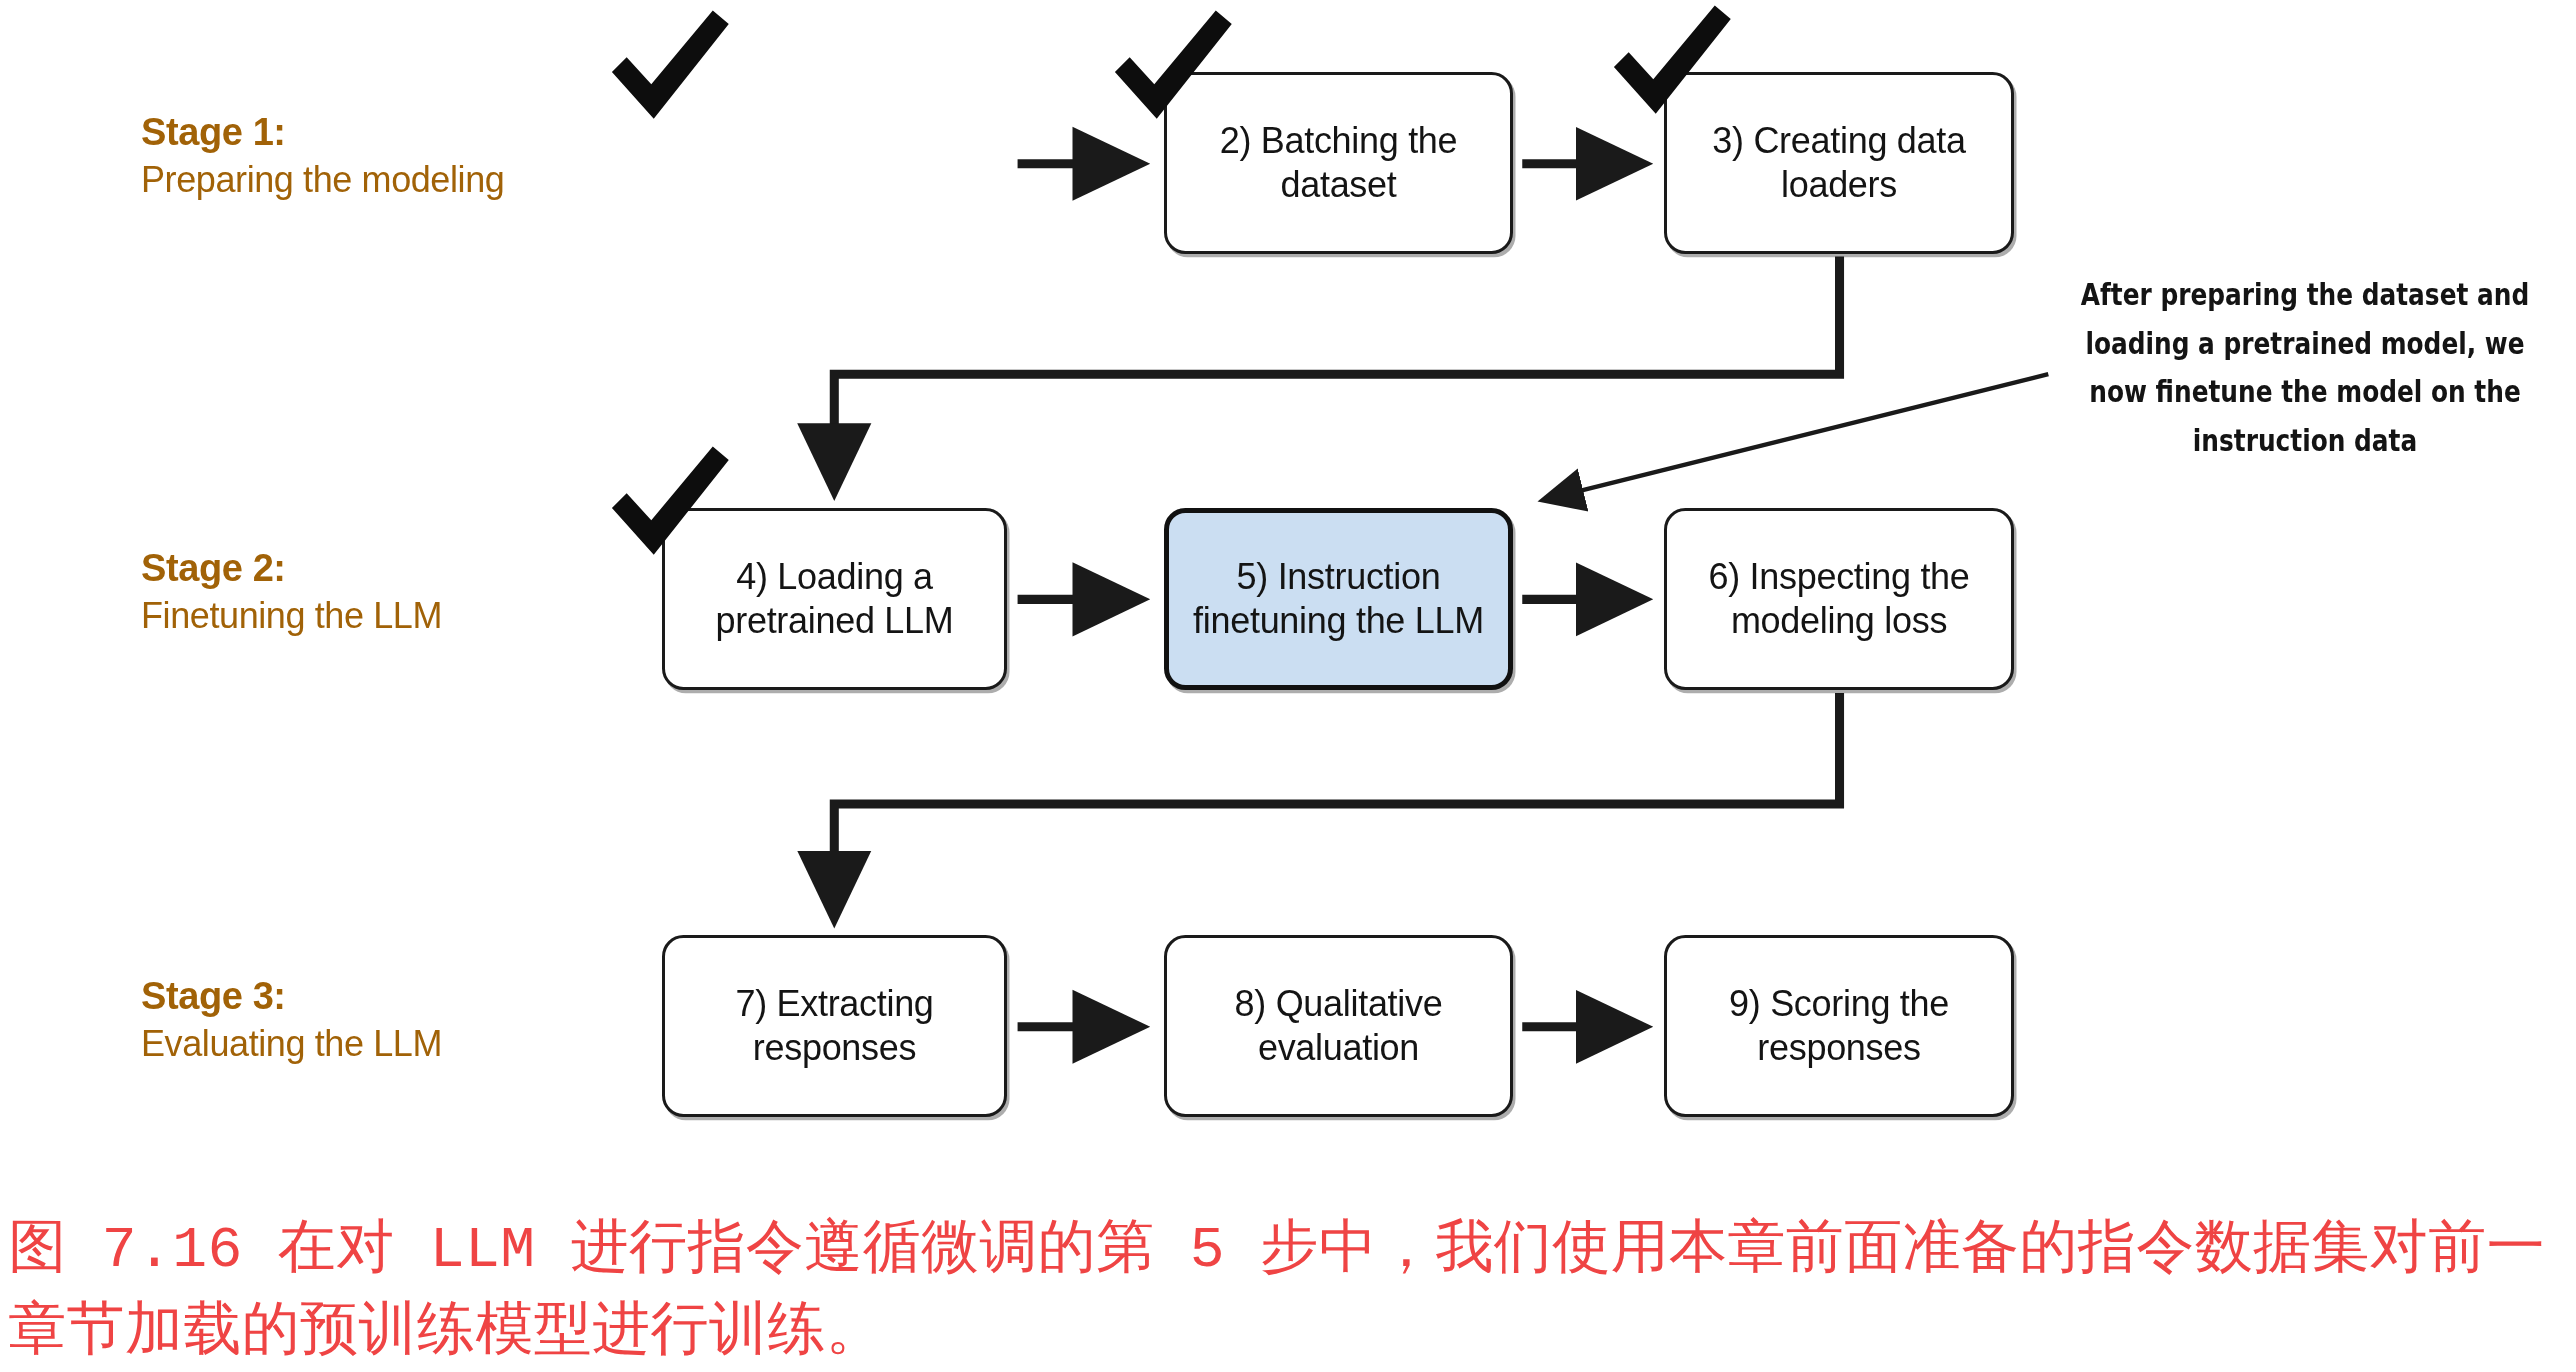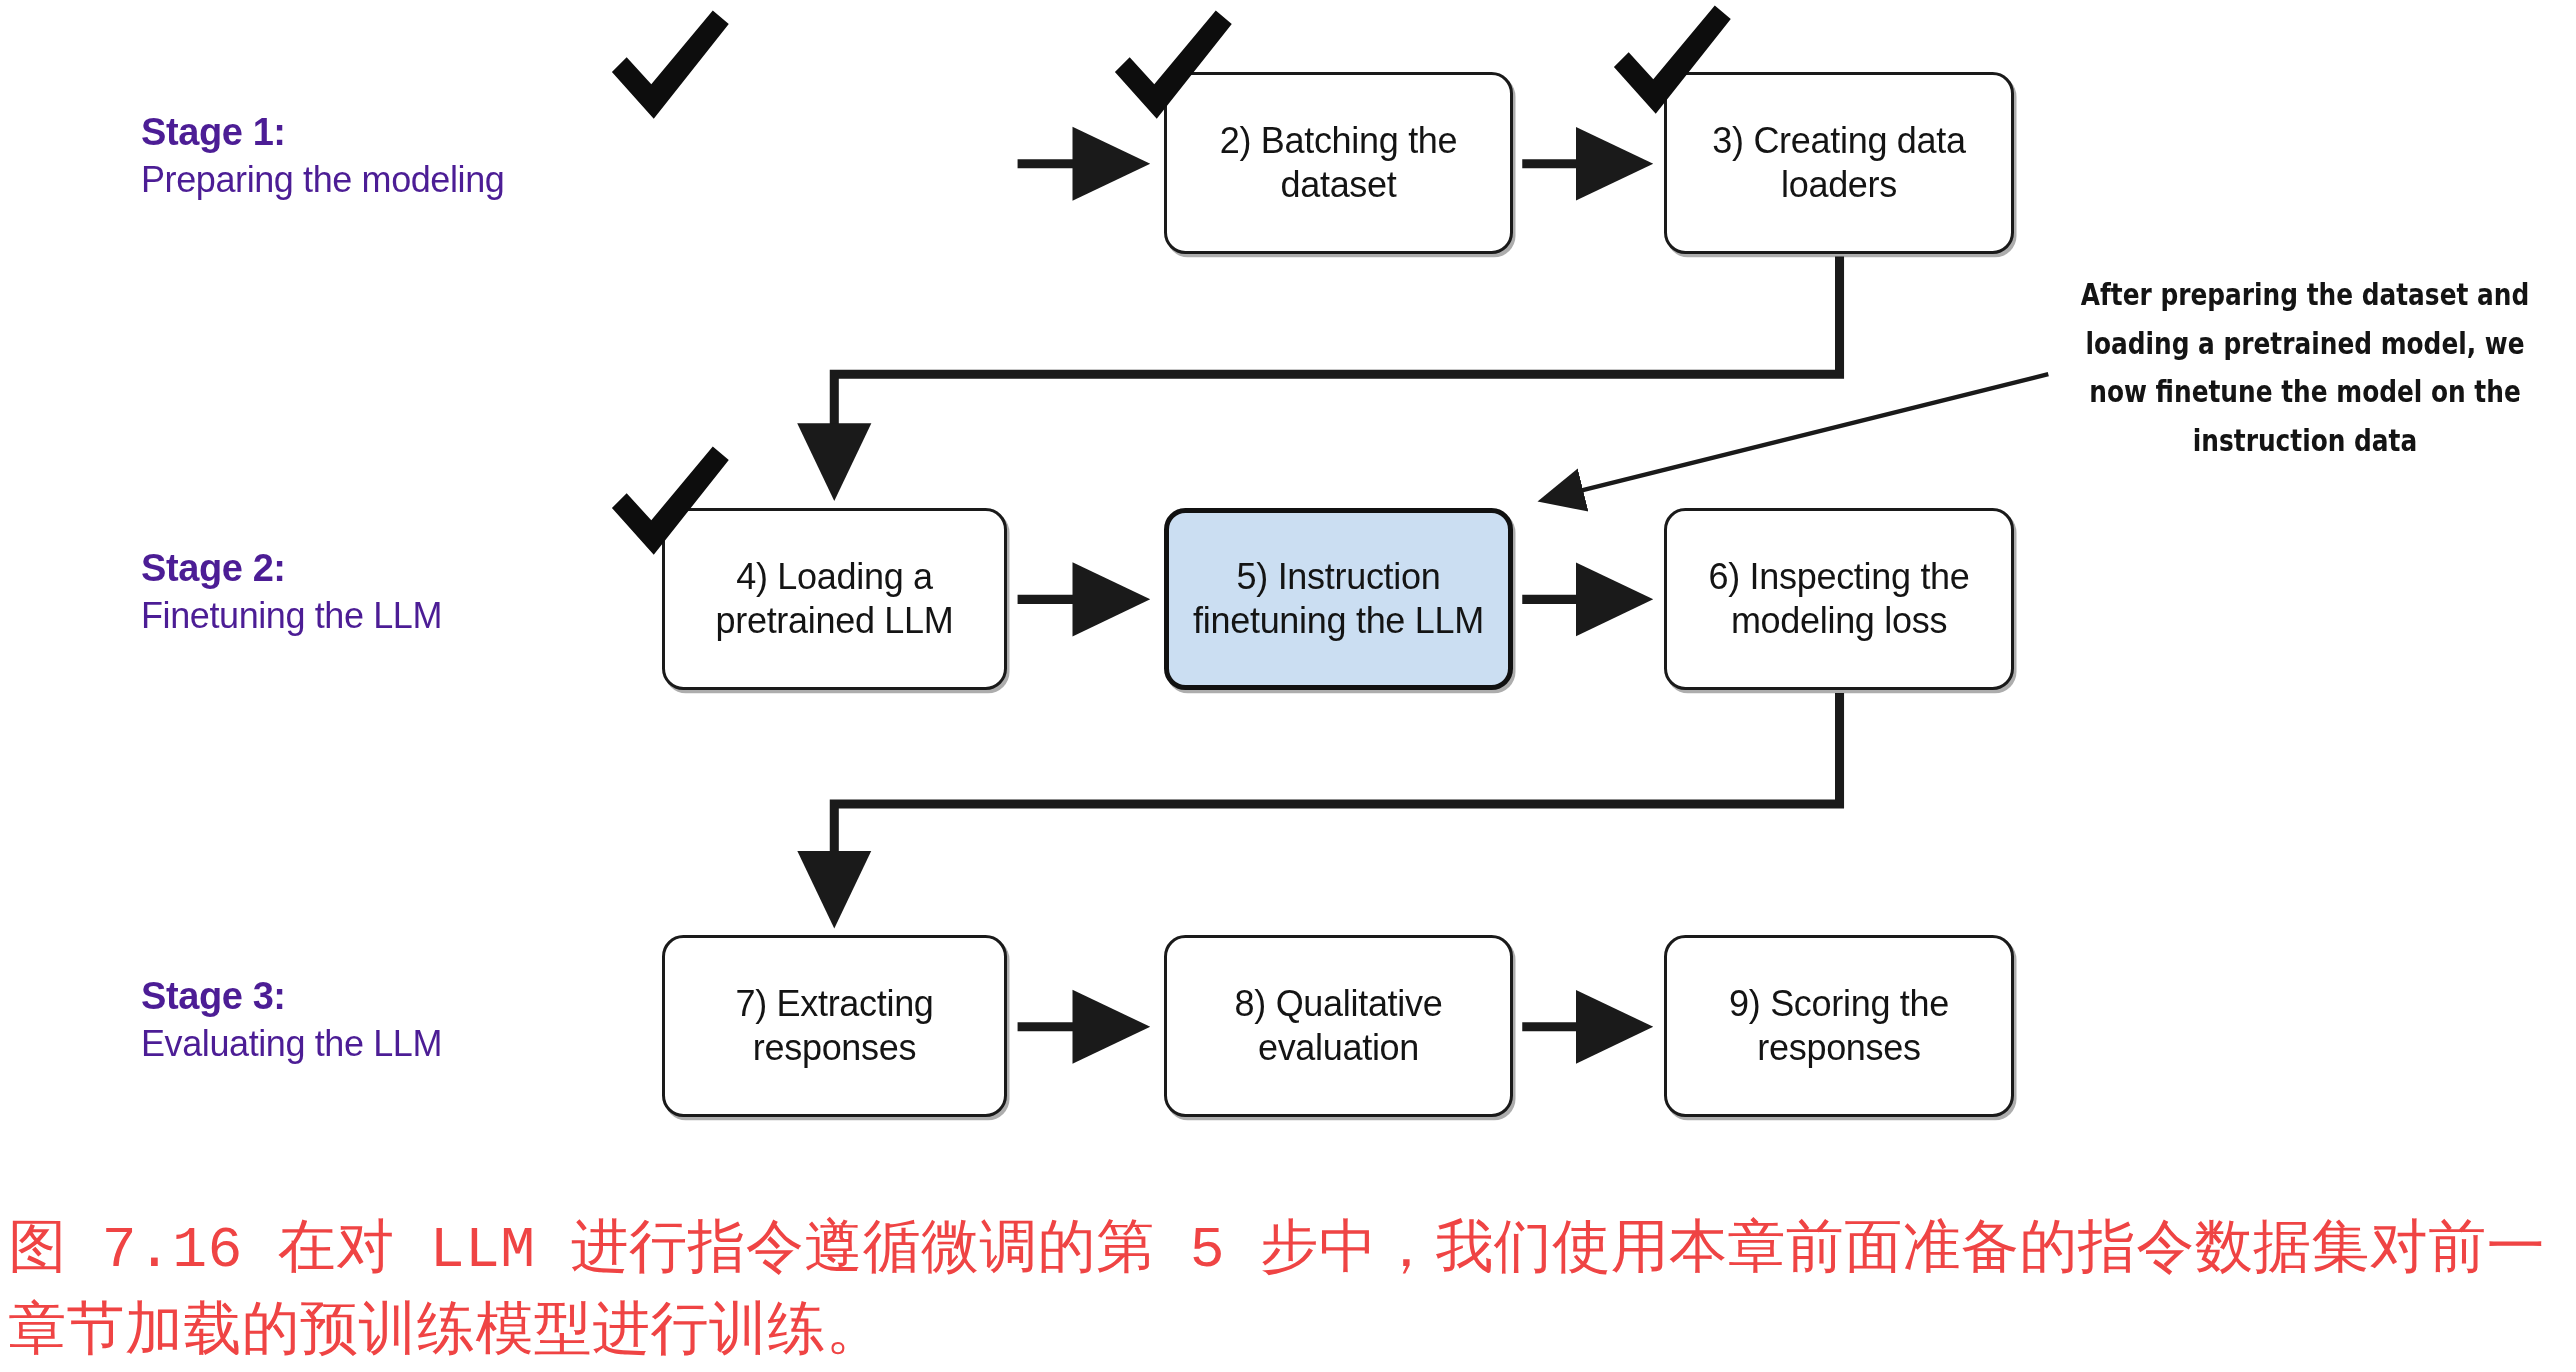--- a/index.html
+++ b/index.html
@@ -2,21 +2,21 @@
 <html style="font-size:13px"><head>
 <meta charset="utf-8">
 <style>
   html,body{margin:0;padding:0;background:#ffffff;}
   body{width:2576px;height:1373px;position:relative;overflow:hidden;
        font-family:"Liberation Sans","DejaVu Sans",sans-serif;}
 
   #canvas{position:absolute;left:0;top:0;width:2576px;height:1373px;}
 
   
-  .stage-label{position:absolute;color:#4c1d95;line-height:1.30;}
+  .stage-label{position:absolute;color:#a16207;line-height:1.30;}
   .stage-label .st-title{font-weight:bold;font-size:38px;letter-spacing:-0.4px;}
   .stage-label .st-sub{font-weight:normal;font-size:36px;letter-spacing:-0.4px;}
 
   #stage-1{left:141px;top:108px;}
   #stage-2{left:141px;top:544px;}
   #stage-3{left:141px;top:972px;}
 
   
   .node{position:absolute;box-sizing:border-box;
         border:3.3px solid #1a1a1a;border-radius:21.4px;background:#ffffff;

